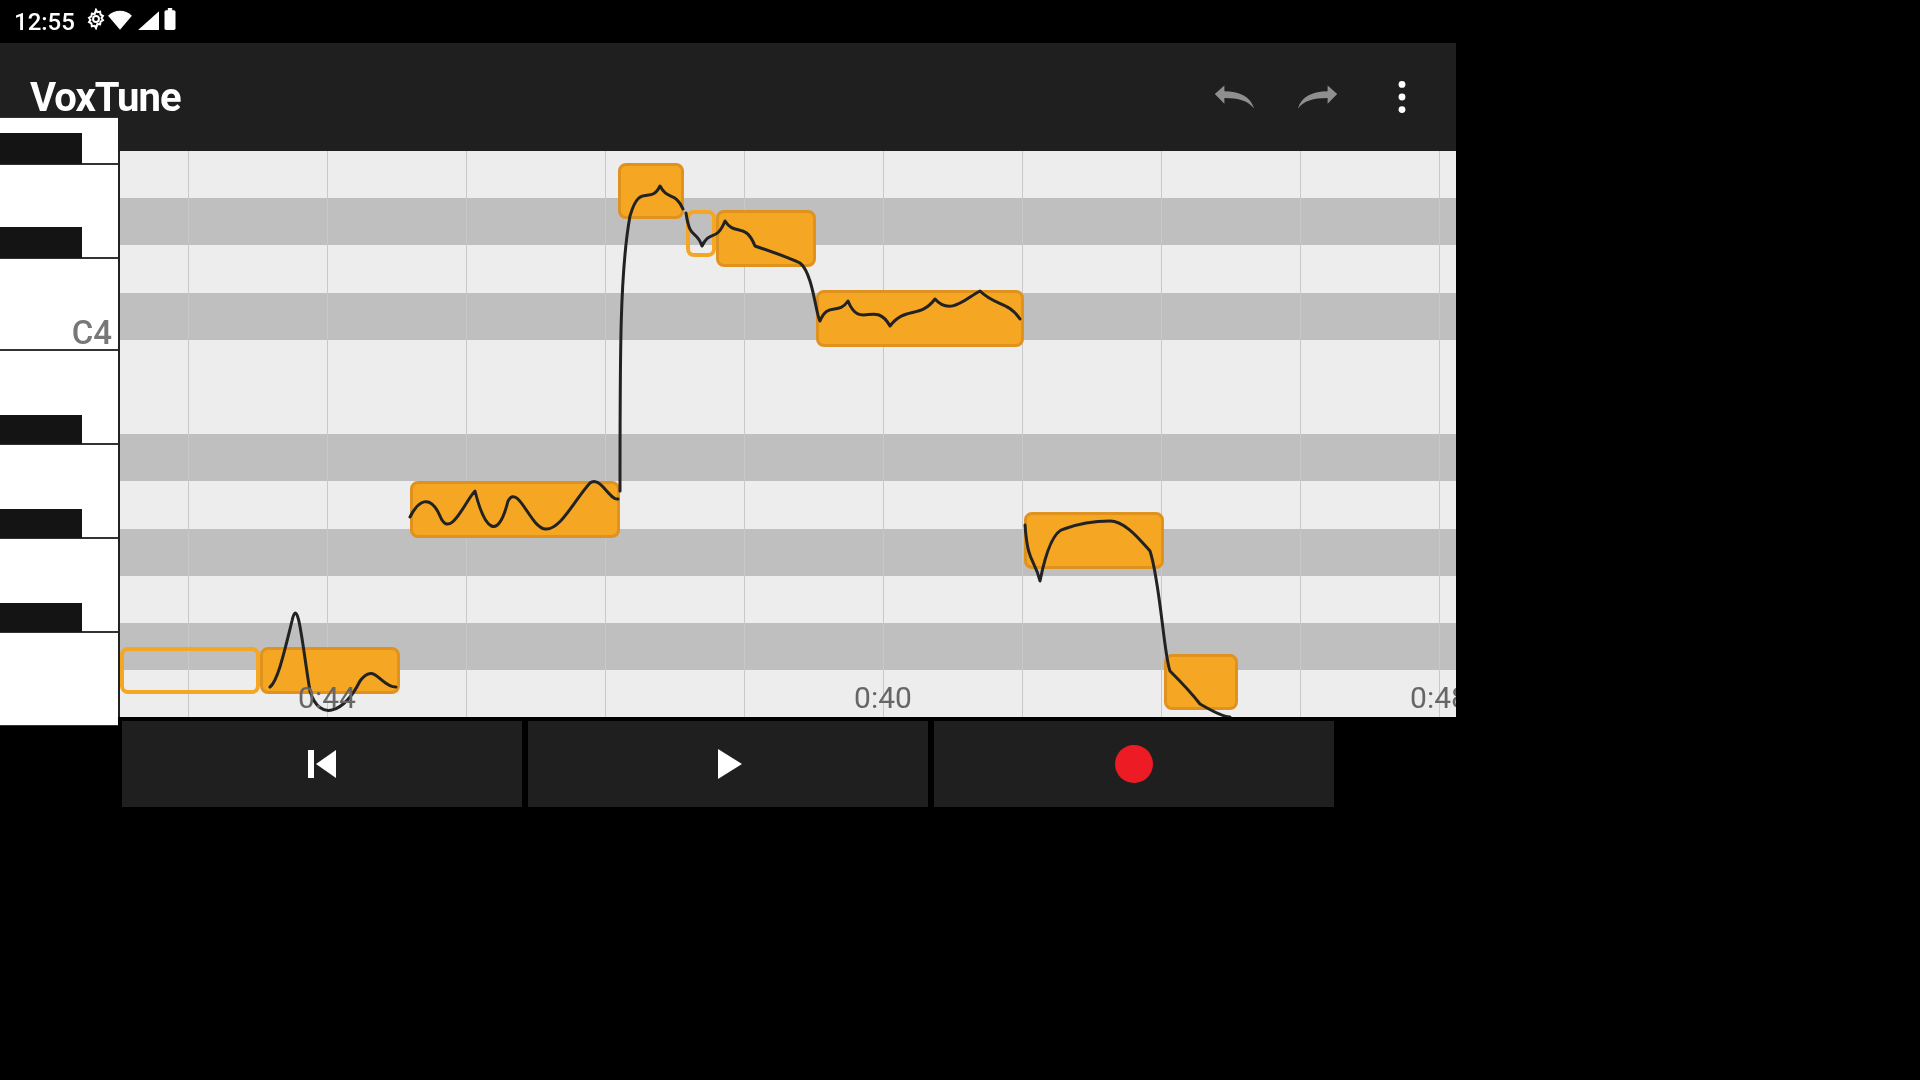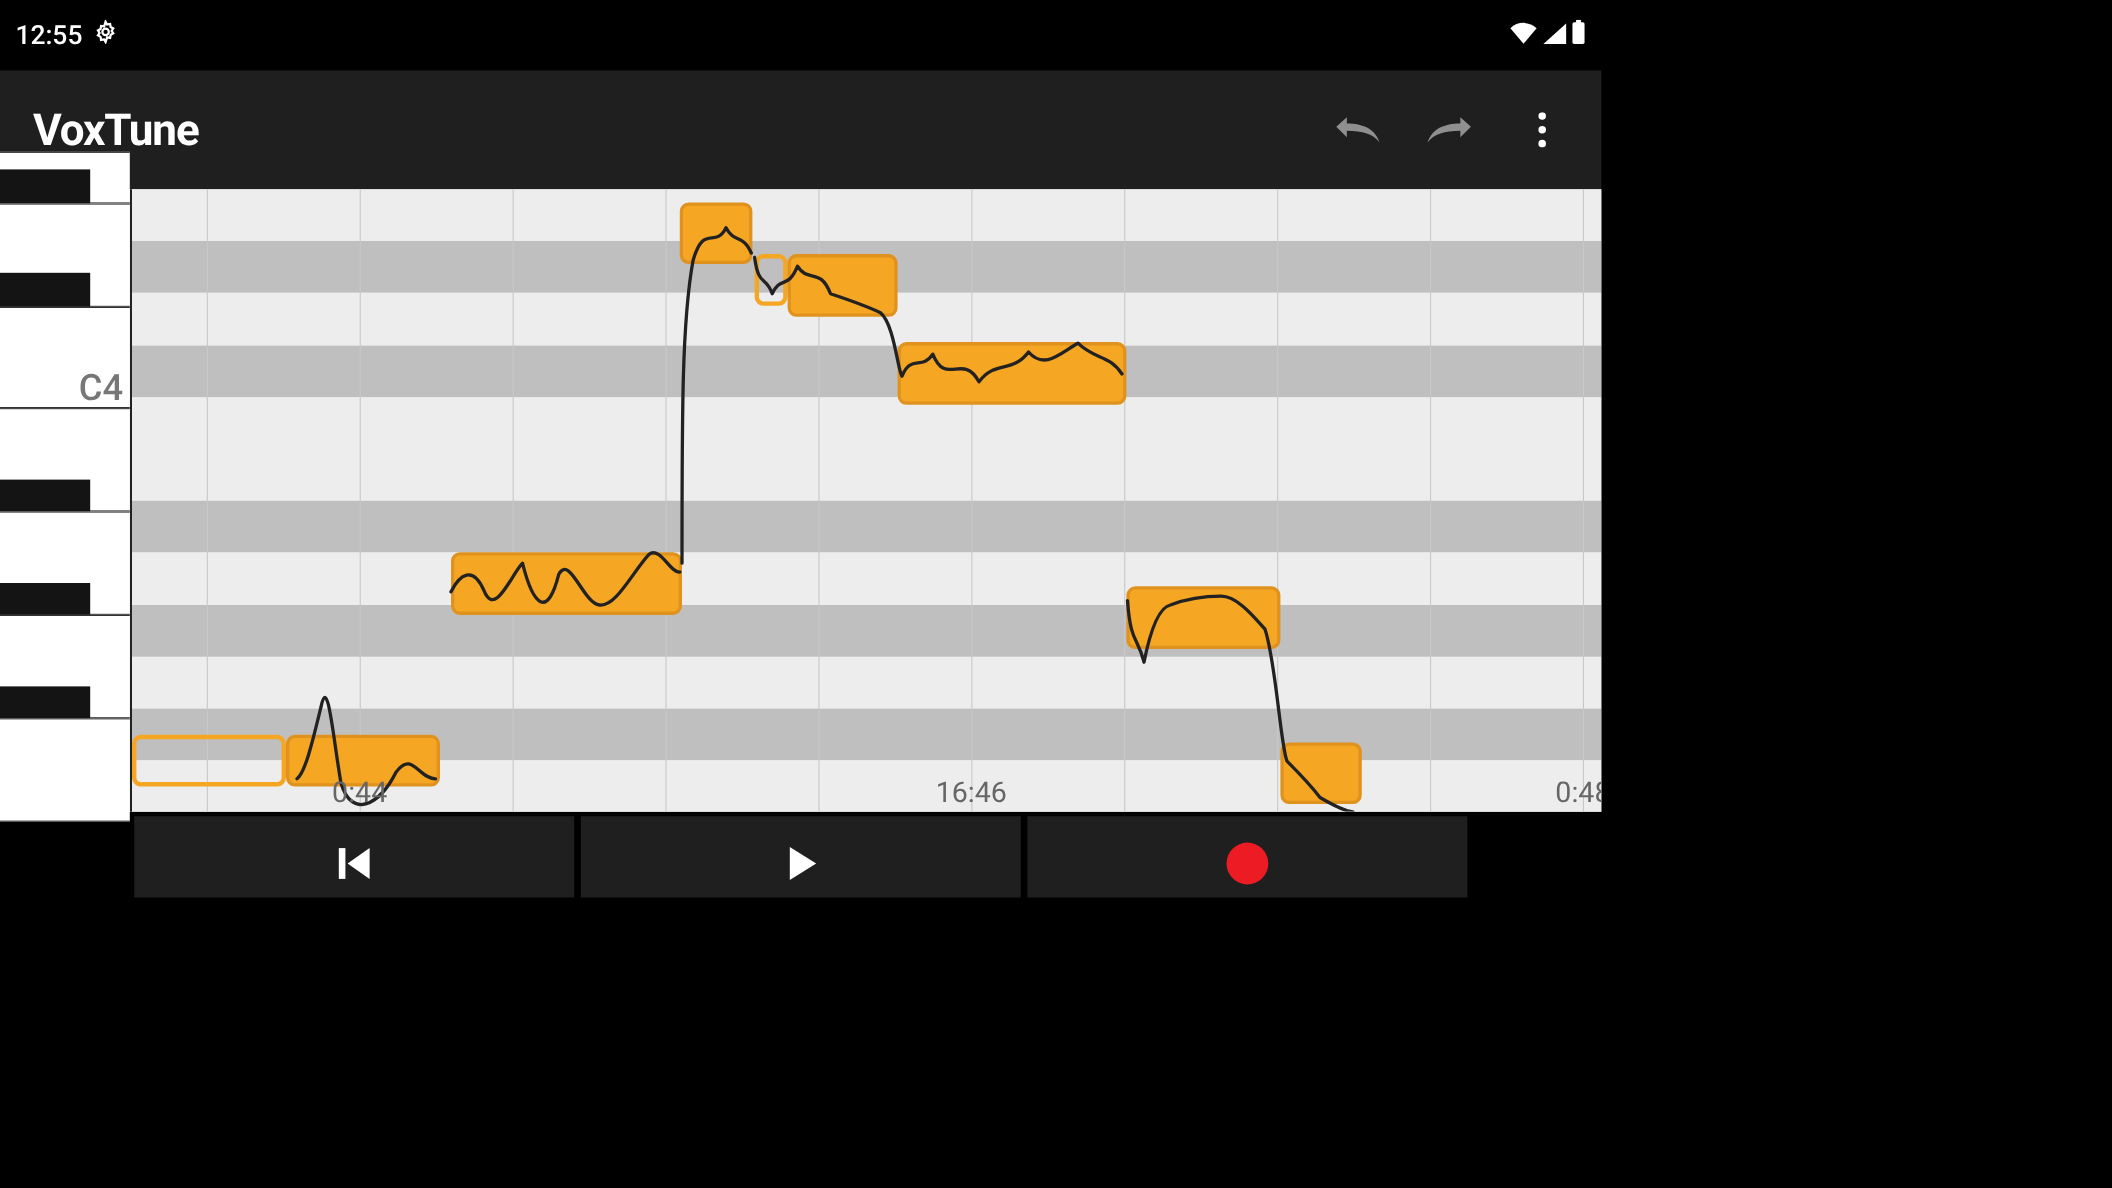--- a/index.html
+++ b/index.html
@@ -6,25 +6,24 @@
   body {
     width: 1456px;
     height: 816px;
     background: #000;
     font-family: Roboto, -apple-system, sans-serif;
     overflow: hidden;
     position: relative;
   }
   
   .status-bar {
-    height: 64px;
+    height: 43px;
     background: #000;
     display: flex;
     align-items: center;
-    justify-content: space-between;
     padding: 0 14px;
     color: #fff;
     font-size: 24px;
     font-weight: 500;
   }
   .status-left { display: flex; align-items: center; gap: 10px; }
   .status-right { display: flex; align-items: center; gap: 4px; }
   
   .app-bar {
     height: 108px;
@@ -59,21 +58,21 @@
   }
   .row {
     position: absolute; left:0; right:0;
   }
   .white-row { background: #ededed; }
   .black-row { background: #bfbfbf; }
   .key-white { position:absolute; left:0; right:0; background:#fff; border-top:1px solid #333; border-bottom:1px solid #333;}
   .key-black { position:absolute; left:0; width:82px; background:#141414; }
   .c4-label { position:absolute; right:6px; font-size:33px; color:#777; font-weight:500;}
   .vline { position:absolute; top:0; bottom:0; width:1px; background:#c8c8c8; }
-  .time-label { position:absolute; bottom:2px; font-size:26px; color:#666; font-weight:400; transform:translateX(-50%);}
+  .time-label { position:absolute; bottom:2px; font-size:30px; color:#666; font-weight:400; transform:translateX(-50%);}
   .note { position:absolute; background:#f5a623; border:3px solid #e0921e; border-radius:8px; }
   .note.hollow { background:transparent; border:4px solid #f5a623; }
   .pitch-line { position:absolute; top:0; left:0; pointer-events:none; }
   
   .transport {
     height: 94px;
     background: #000;
     display: flex;
     align-items: center;
     justify-content: center;
@@ -191,21 +190,21 @@
       <div class="note" style="left: 498px; width: 66px; top: 11.8px; height: 56.64px;"></div>
       <div class="note hollow" style="left: 566px; width: 30px; top: 59px; height: 47.2px;"></div>
       <div class="note" style="left: 596px; width: 100px; top: 59px; height: 56.64px;"></div>
       <div class="note" style="left: 696px; width: 208px; top: 139.24px; height: 56.64px;"></div>
       <div class="note" style="left: 904px; width: 140px; top: 361.08px; height: 56.64px;"></div>
       <div class="note" style="left: 1044px; width: 74px; top: 502.68px; height: 56.64px;"></div>
       <svg id="pitchsvg" class="pitch-line" width="1336" height="566">
       <path id="pitchpath" fill="none" stroke="#222" stroke-width="3" stroke-linecap="round" stroke-linejoin="round" d="M150,536 C158,530 165,498 172,470 178,440 183,500 190,540 200,573 225,560 240,530 255,510 260,536 276,536 M290,366 C298,350 310,342 320,365 330,390 345,350 355,340 365,380 378,390 388,350 398,332 410,376 425,378 440,380 455,348 470,332 480,324 490,350 498,348 M500,340 C500,200 500,120 510,65 520,30 530,55 540,35 548,50 555,40 563,58 M566,62 C570,90 576,78 582,95 590,78 596,92 605,70 615,86 625,70 635,95 650,100 665,105 680,112 693,122 696,165 700,170 708,150 718,165 728,150 740,180 755,148 770,175 785,155 800,168 815,148 830,165 845,148 860,140 875,155 888,150 900,168 M905,374 C908,414 914,406 920,430 926,400 934,380 944,378 960,372 975,370 990,370 1005,370 1020,389 1030,400 1040,430 1044,505 1050,520 1060,530 1070,540 1080,553 1092,560 1104,566 1110,566"></path>
     </svg>
   <div class="time-label" style="left: 207px;">0:44</div>
-      <div class="time-label" style="left: 763px;">16:46</div>
+      <div class="time-label" style="left: 763px;">0:40</div>
       <div class="time-label" style="left: 1319px;">0:48</div>
     </div>
 </div>
 
 <div class="transport">
   <div class="tbtn">
     <svg width="40" height="40" viewBox="0 0 40 40" fill="#fff">
         <rect x="6" y="6" width="6" height="28"></rect>
         <path d="M34 6 L14 20 L34 34 Z"></path>
       </svg>

